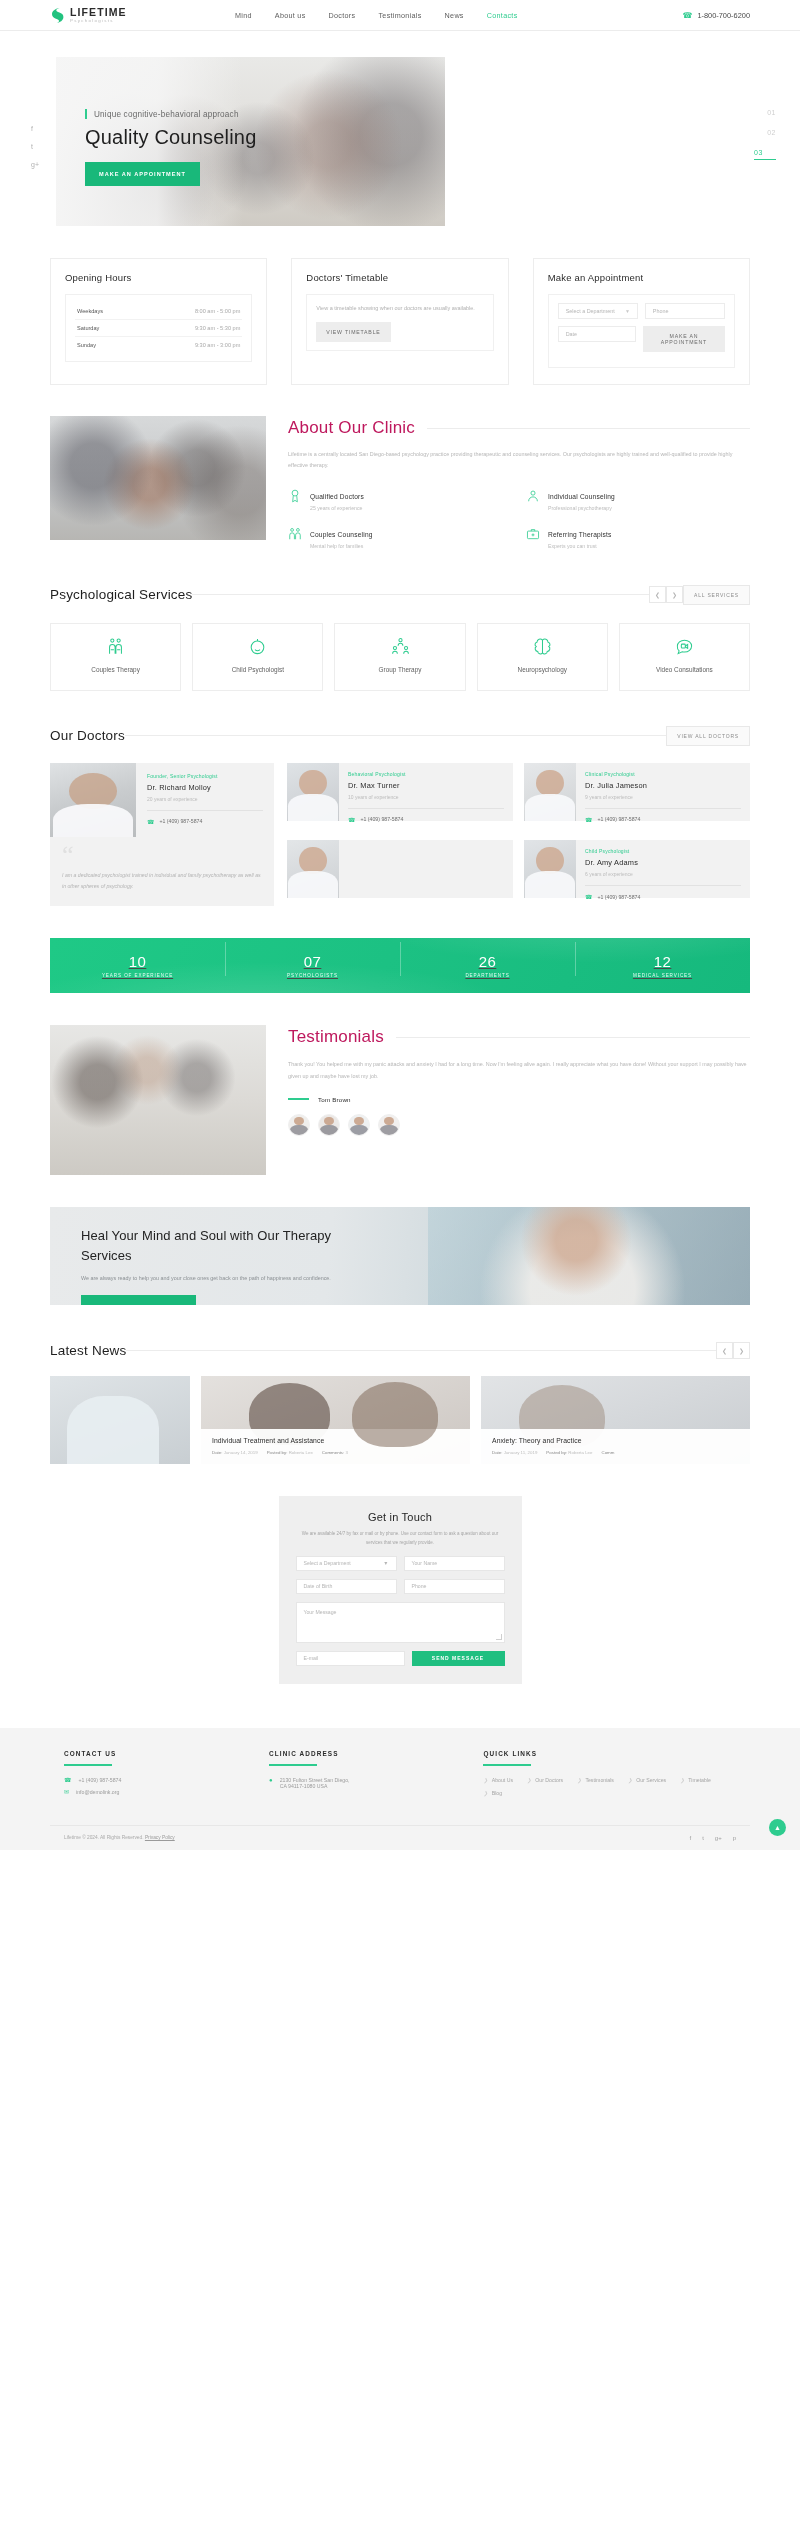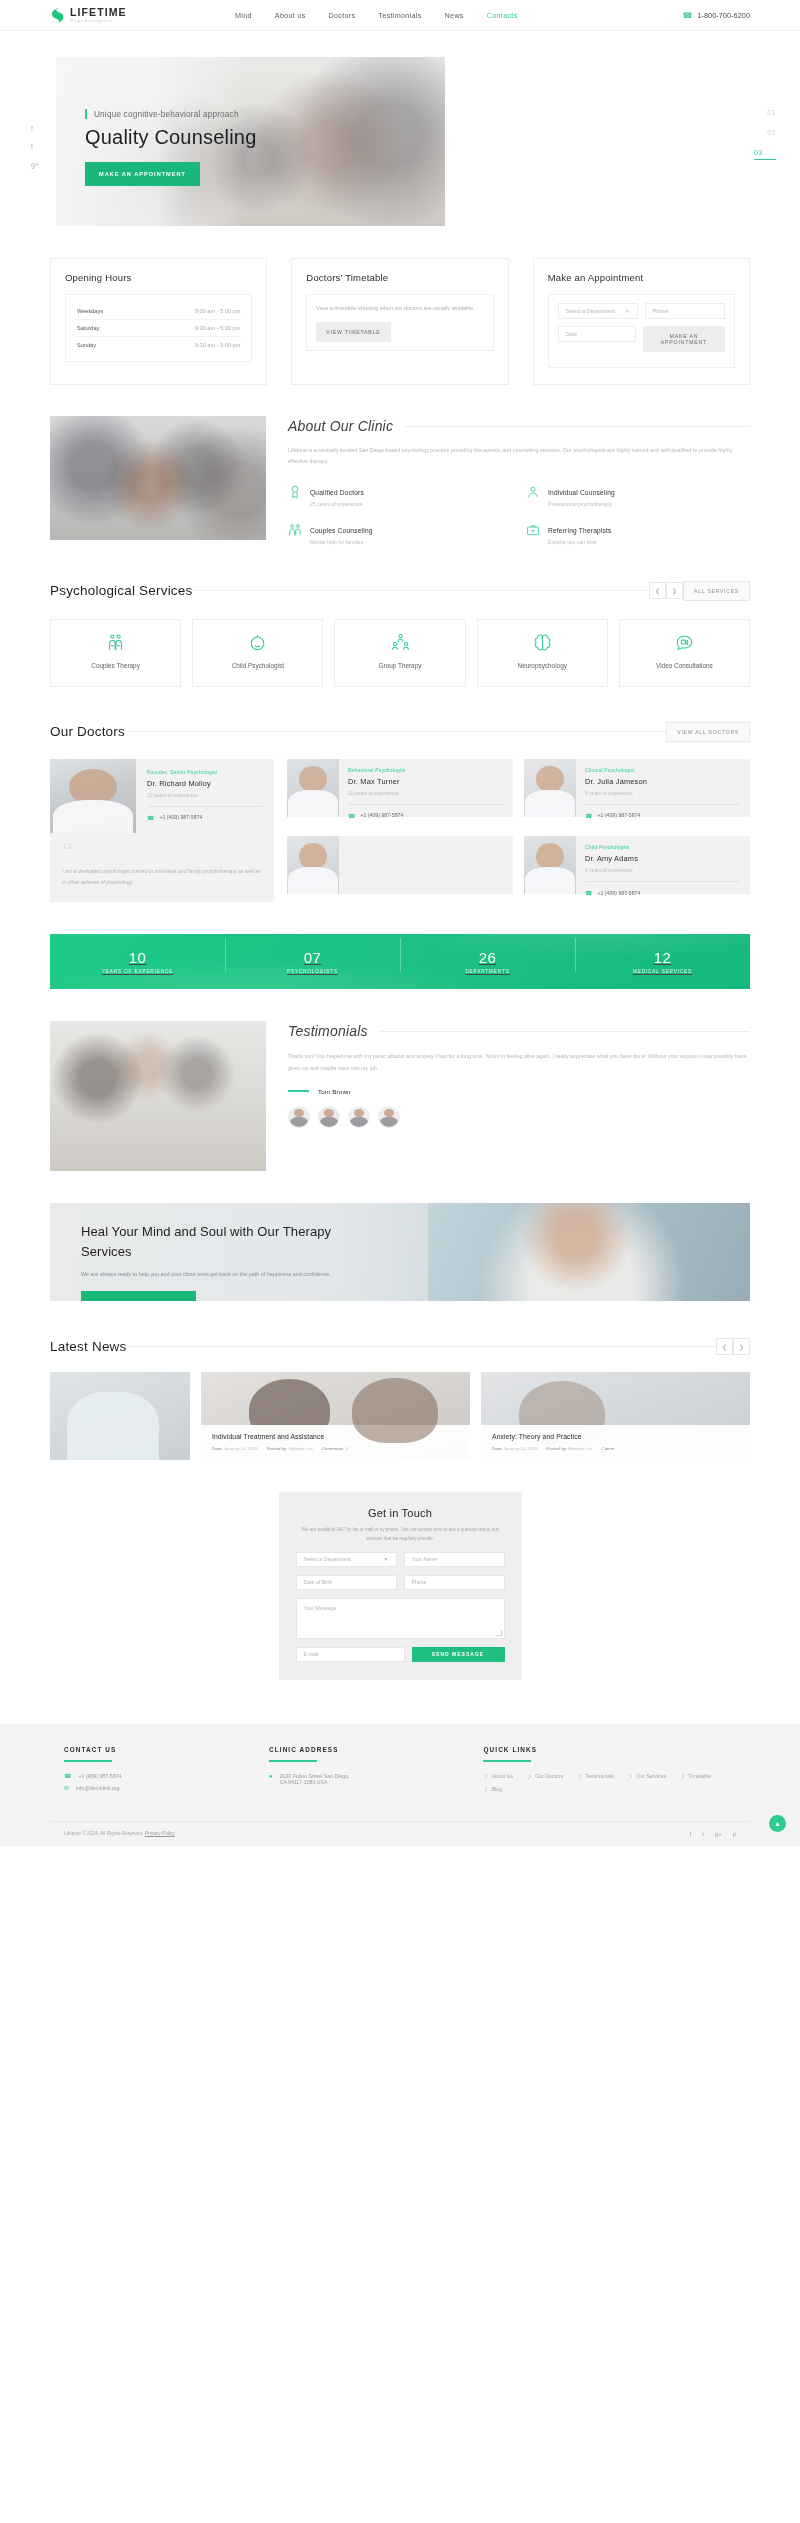--- a/index.html
+++ b/index.html
@@ -135,22 +135,22 @@
     width: 216px; height: 124px; flex: none;
     background:
       radial-gradient(circle at 20% 40%, rgba(70,70,80,.45) 0 12%, transparent 32%),
       radial-gradient(circle at 46% 55%, rgba(150,90,60,.45) 0 12%, transparent 34%),
       radial-gradient(circle at 68% 42%, rgba(90,85,85,.45) 0 11%, transparent 30%),
       radial-gradient(circle at 88% 60%, rgba(110,100,95,.4) 0 12%, transparent 32%),
       linear-gradient(180deg,#d7d9da 0%, #c4c6c7 60%, #b7b6b3 100%);
   }
   .about-right { flex: 1; padding-top: 2px; }
   .sec-title {
-    font-size: 14px; color: #404040; font-weight: 400; letter-spacing: .2px;
-    display:flex; align-items:center; gap: 12px; font-style: italic;
+    font-size: 17px; color: #be185d; font-weight: 400; letter-spacing: .2px;
+    display:flex; align-items:center; gap: 12px;
   }
   .sec-title::after {
     content:""; flex:1; height:1px; background:#ececec;
   }
   .about-text {
     font-size: 5.4px; color: #b6b6b6; line-height: 2.1; margin-top: 11px;
   }
   .feat-grid {
     display: grid; grid-template-columns: 1fr 1fr; gap: 16px 14px; margin-top: 17px;
   }

